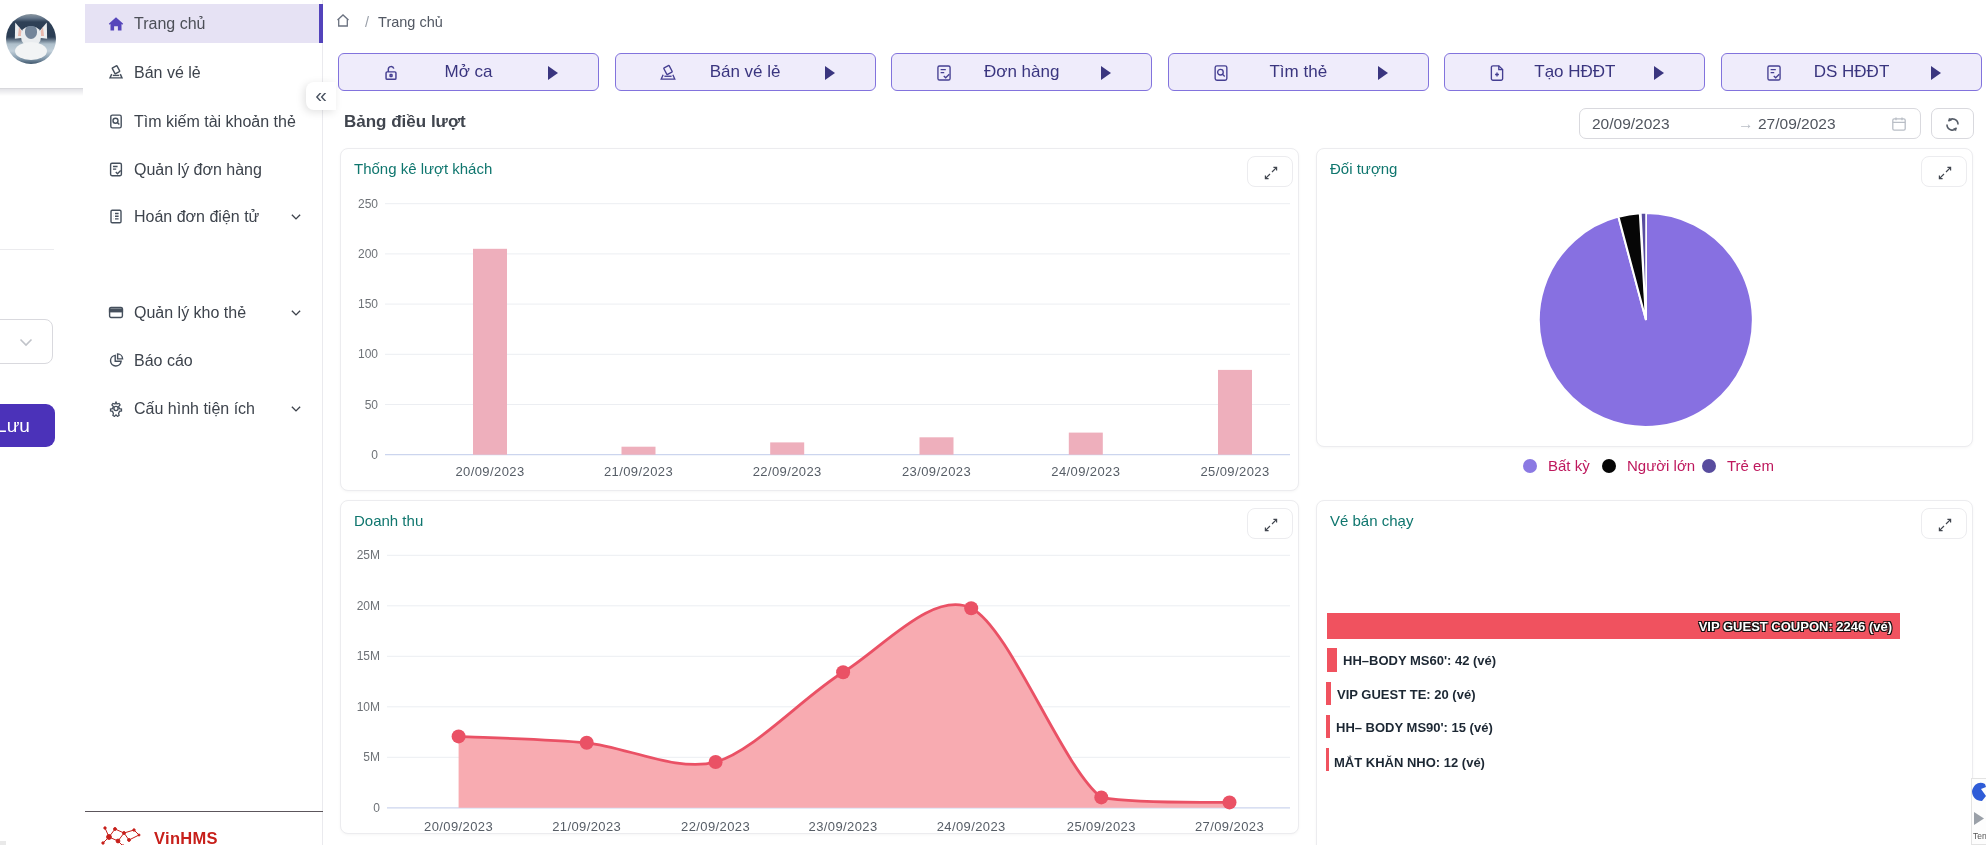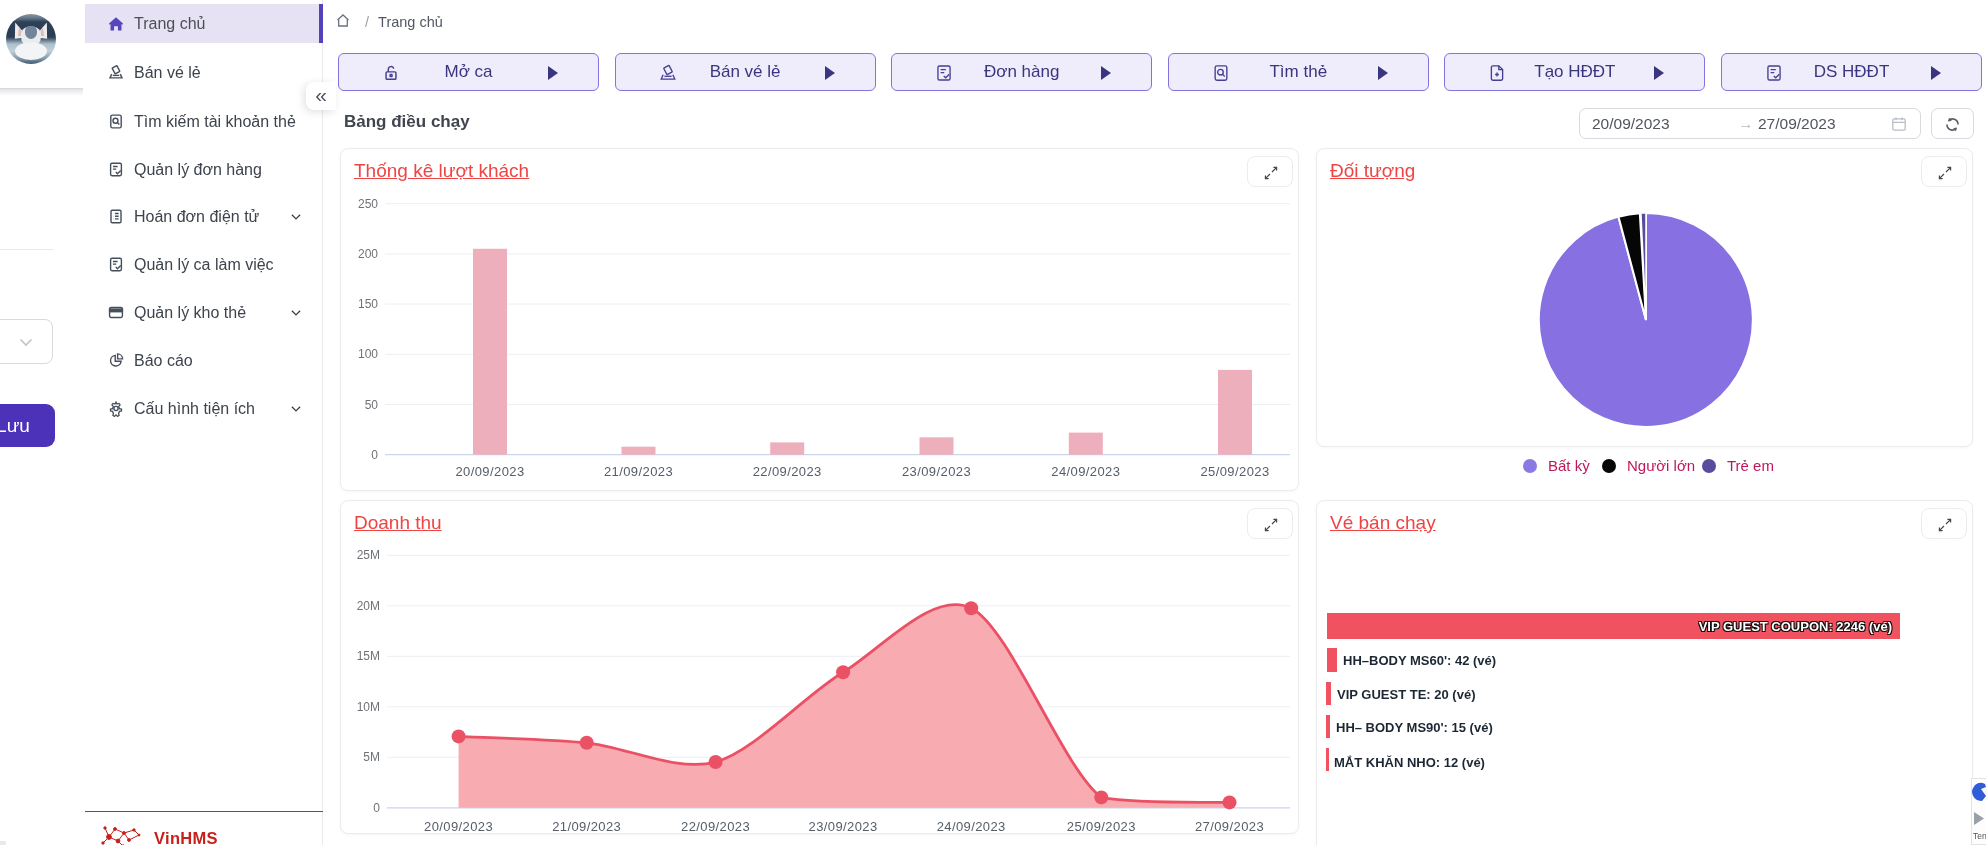--- a/index.html
+++ b/index.html
@@ -54,21 +54,21 @@
     font-size:15.5px; color:#50555e; }
   #datebox .d1 { position:absolute; left:12px; top:6px; }
   #datebox .arr { position:absolute; left:158px; top:6px; color:#b9bec6; }
   #datebox .d2 { position:absolute; left:178px; top:6px; }
   #datebox svg { position:absolute; right:13px; top:7px; }
   #refbtn { left:1931px; top:108px; width:43px; height:31px; border:1px solid #d9d9de; border-radius:7px; }
   #refbtn svg { position:absolute; left:12px; top:7px; }
   
   .card { position:absolute; background:#fff; border:1px solid #ececef; border-radius:8px;
     box-shadow:0 1px 3px rgba(0,0,0,.04); }
-  .ctitle { position:absolute; left:13px; top:11px; font-size:19px; color:#ef4444;text-decoration:underline; }
+  .ctitle { position:absolute; left:13px; top:11px; font-size:15px; color:#0f766e; }
   .expand { position:absolute; width:46px; height:31px; border:1px solid #ececef; border-radius:8px; background:#fff; }
   .expand svg { position:absolute; left:16px; top:9px; }
   #card1 { left:340px; top:148px; width:959px; height:343px; }
   #card2 { left:1316px; top:148px; width:657px; height:299px; }
   #card3 { left:340px; top:500px; width:959px; height:334px; }
   #card4 { left:1316px; top:500px; width:657px; height:424px; }
   
   .leg { position:absolute; top:308px; font-size:15px; color:#be185d; display:flex; align-items:center; }
   .dot { width:14px; height:14px; border-radius:50%; margin-right:11px; }
   
@@ -135,28 +135,20 @@
   <div class="mitem" style="top:197px;">
     <svg width="17" height="17" viewBox="0 0 16 16" fill="none" stroke="#454f5c" stroke-width="1.4">
         <rect x="3" y="1.8" width="10" height="12.4" rx="1.2"></rect>
         <path d="M7 5h3.6M7 7.7h3.6M7 10.4h3.6"></path>
         <path d="M5.3 5h.1M5.3 7.7h.1M5.3 10.4h.1" stroke-width="1.7"></path>
       </svg>
     <span class="lbl">Hoán đơn điện tử</span>
     <svg class="chev" width="12" height="12" viewBox="0 0 16 16" fill="none" stroke="#3d434c" stroke-width="1.8">
         <path d="M2.5 5 8 10.5 13.5 5"></path>
       </svg>
-  </div>
-  <div class="mitem" style="top:245px;">
-    <svg width="17" height="17" viewBox="0 0 16 16" fill="none" stroke="#454f5c" stroke-width="1.4">
-        <rect x="2.6" y="1.8" width="10.8" height="12.4" rx="1.4"></rect>
-        <path d="M5 5h4.6M5 7.6h3.2"></path>
-        <path d="M7.8 10.6l1.7 1.7 3.2-3.2"></path>
-      </svg>
-    <span class="lbl">Quản lý ca làm việc</span>
   </div>
   <div class="mitem" style="top:293px;">
     <svg width="17" height="17" viewBox="0 0 16 16" fill="none" stroke="#454f5c" stroke-width="1.4">
         <rect x="1.6" y="3" width="12.8" height="10" rx="1.4"></rect>
         <rect x="1.6" y="4.6" width="12.8" height="2.6" fill="#454f5c"></rect>
       </svg>
     <span class="lbl">Quản lý kho thẻ</span>
     <svg class="chev" width="12" height="12" viewBox="0 0 16 16" fill="none" stroke="#3d434c" stroke-width="1.8">
         <path d="M2.5 5 8 10.5 13.5 5"></path>
       </svg>
@@ -255,21 +247,21 @@
 <div class="pbtn" style="left:1721px;">
   <svg class="ic" width="18" height="18" viewBox="0 0 16 16" fill="none" stroke="#453f92" stroke-width="1.2">
       <rect x="2.6" y="1.8" width="10.8" height="12.4" rx="1.4"></rect>
       <path d="M5 5h4.6M5 7.6h3.2"></path>
       <path d="M7.8 10.6l1.7 1.7 3.2-3.2"></path>
     </svg>
   <div class="tx">DS HĐĐT</div>
     <div class="ar"></div>
 </div>
 
-<div class="abs" id="ph">Bảng điều chạy</div>
+<div class="abs" id="ph">Bảng điều lượt</div>
 <div class="abs" id="datebox">
   <span class="d1">20/09/2023</span>
     <span class="arr">→</span>
     <span class="d2">27/09/2023</span>
   <svg width="16" height="16" viewBox="0 0 16 16" fill="none" stroke="#b9bec6" stroke-width="1.3">
       <rect x="1.8" y="2.8" width="12.4" height="11.4" rx="1.4"></rect>
       <path d="M1.8 6.4h12.4M5 1.4v2.8M11 1.4v2.8"></path>
     </svg>
 </div>
 <div class="abs" id="refbtn">

